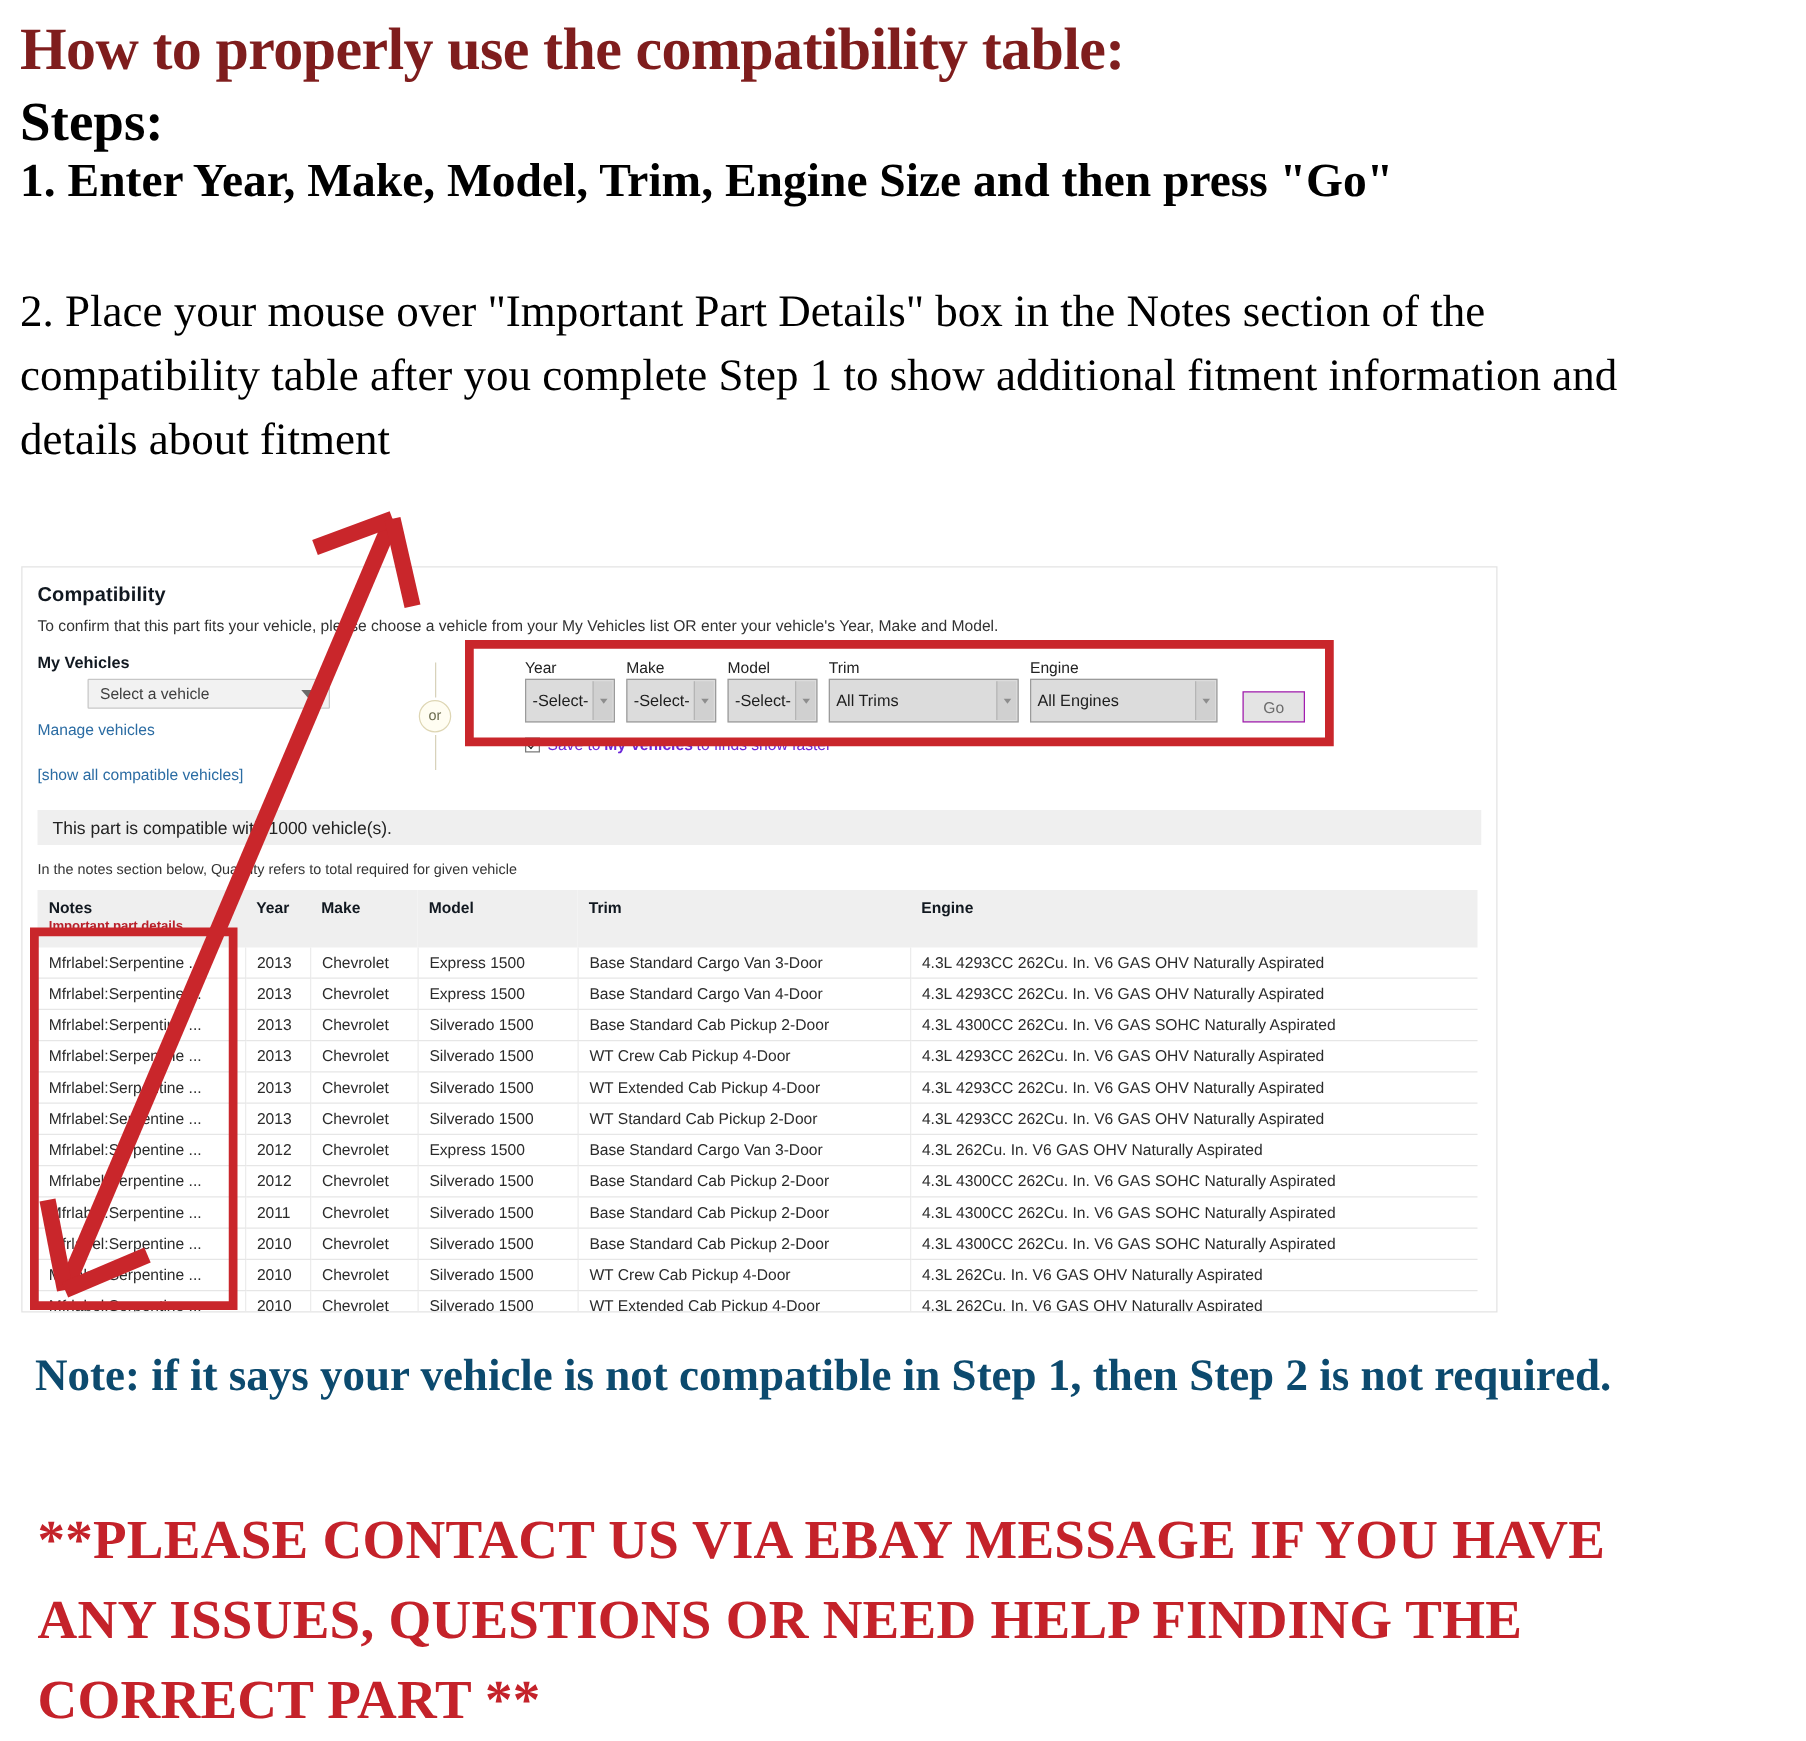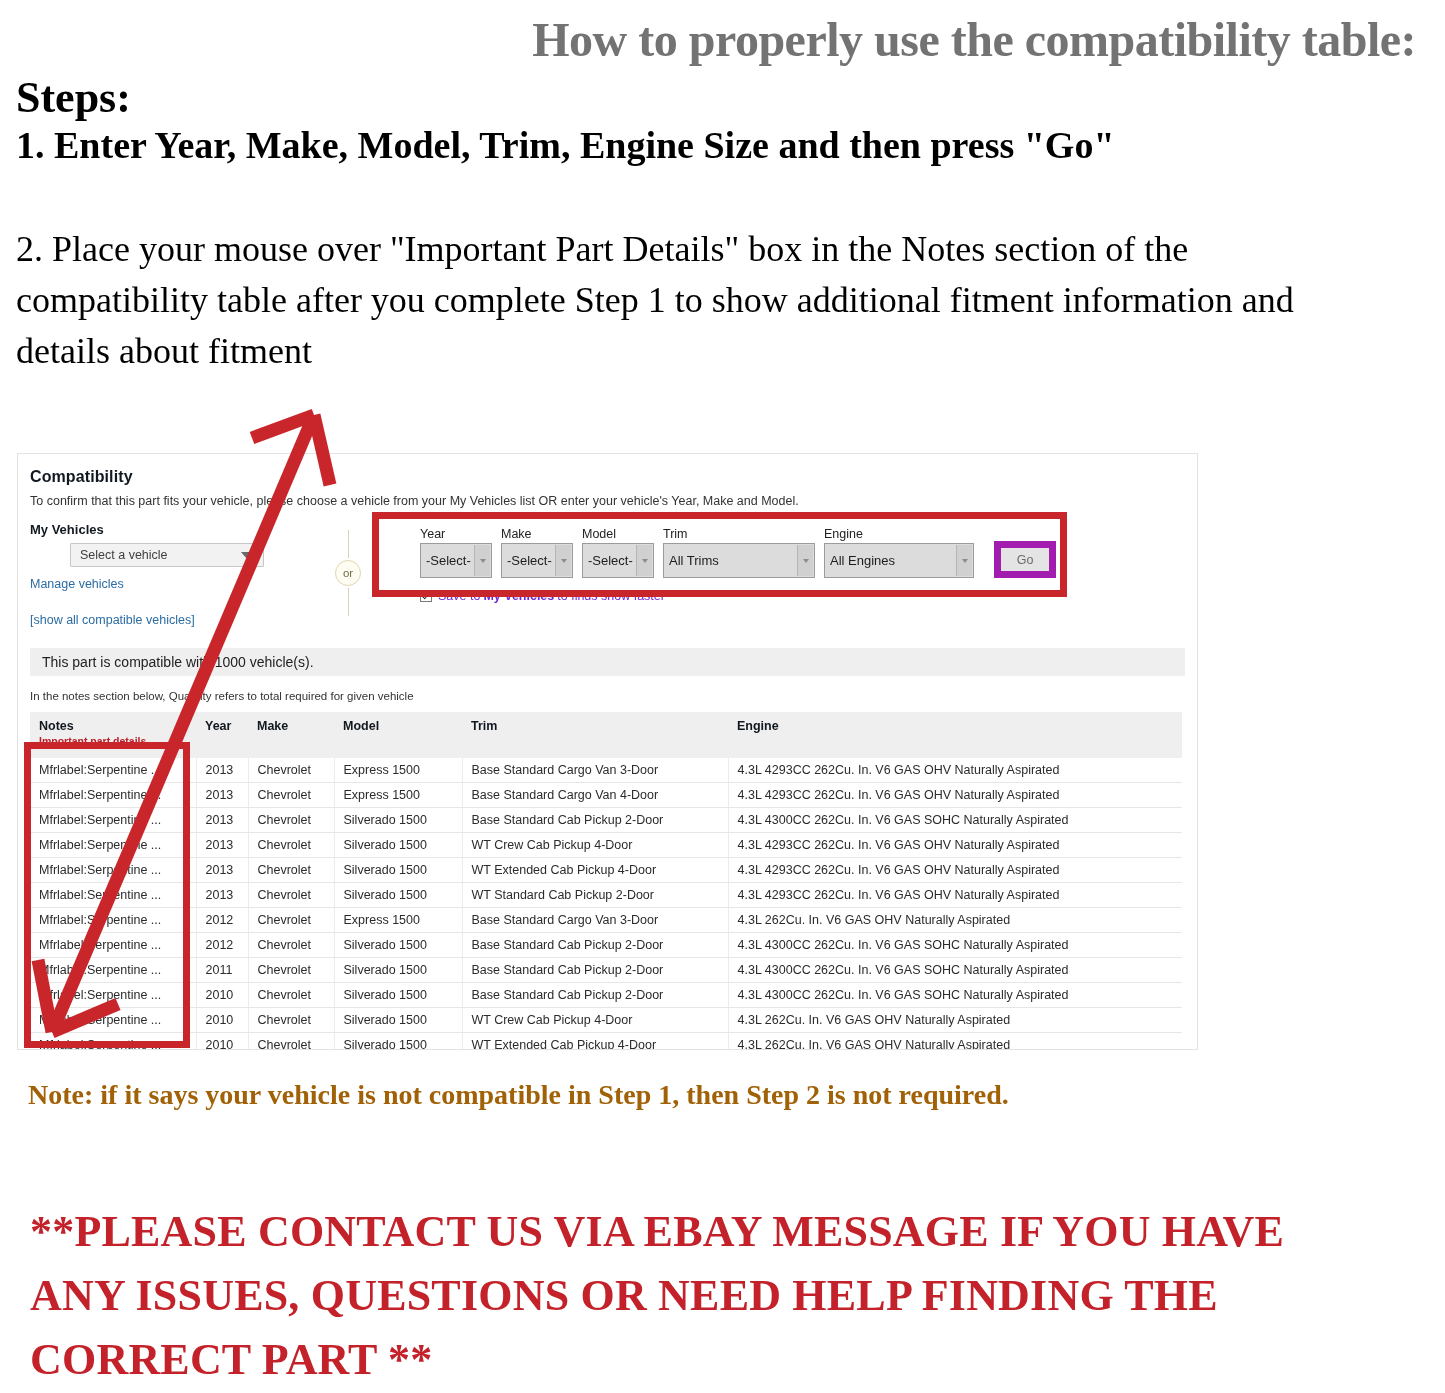--- a/index.html
+++ b/index.html
@@ -18,27 +18,26 @@
   
   .instructions {
     position: absolute;
     left: 16px;
     top: 14px;
     width: 1400px;
   }
   .headline {
     font-family: "Liberation Serif", serif;
     font-weight: bold;
-    color: #737373;
+    color: #7f1d1d;
     font-size: 48px;
     line-height: 1.1;
     letter-spacing: -0.5px;
     margin: 0 0 6px 0;
     white-space: nowrap;
-    text-align: right;
   }
   .steps-label {
     font-family: "Liberation Serif", serif;
     font-weight: bold;
     color: #000000;
     font-size: 44px;
     line-height: 1.12;
     margin: 0 0 2px 0;
   }
   .step-one {
@@ -200,21 +199,21 @@
     border-right: 3.5px solid transparent;
     border-top: 4px solid #8d8d8d;
   }
   .sel.w-small { width: 72px; }
   .sel.w-trim  { width: 152px; }
   .sel.w-eng   { width: 150px; }
 
   .go-btn {
     width: 48px; height: 23px;
     background: #e4e4e4;
-    border: 7px solid #a21caf;
+    border: 1px solid #a21caf;
     font-size: 12.5px;
     color: #6b6b6b;
     display: flex; align-items: center; justify-content: center;
     margin-left: 11px;
   }
   .save-row {
     display: flex;
     align-items: center;
     margin-top: 11px;
     font-size: 12.5px;
@@ -318,23 +317,23 @@
   }
 
   
   .note-text {
     position: absolute;
     left: 28px;
     top: 1075px;
     width: 1330px;
     font-family: "Liberation Serif", serif;
     font-weight: bold;
-    font-size: 28px;
+    font-size: 36px;
     line-height: 1.42;
-    color: #a16207;
+    color: #0c4a6e;
   }
   .contact-text {
     position: absolute;
     left: 30px;
     top: 1200px;
     width: 1340px;
     font-family: "Liberation Serif", serif;
     font-weight: bold;
     font-size: 44px;
     line-height: 1.45;

